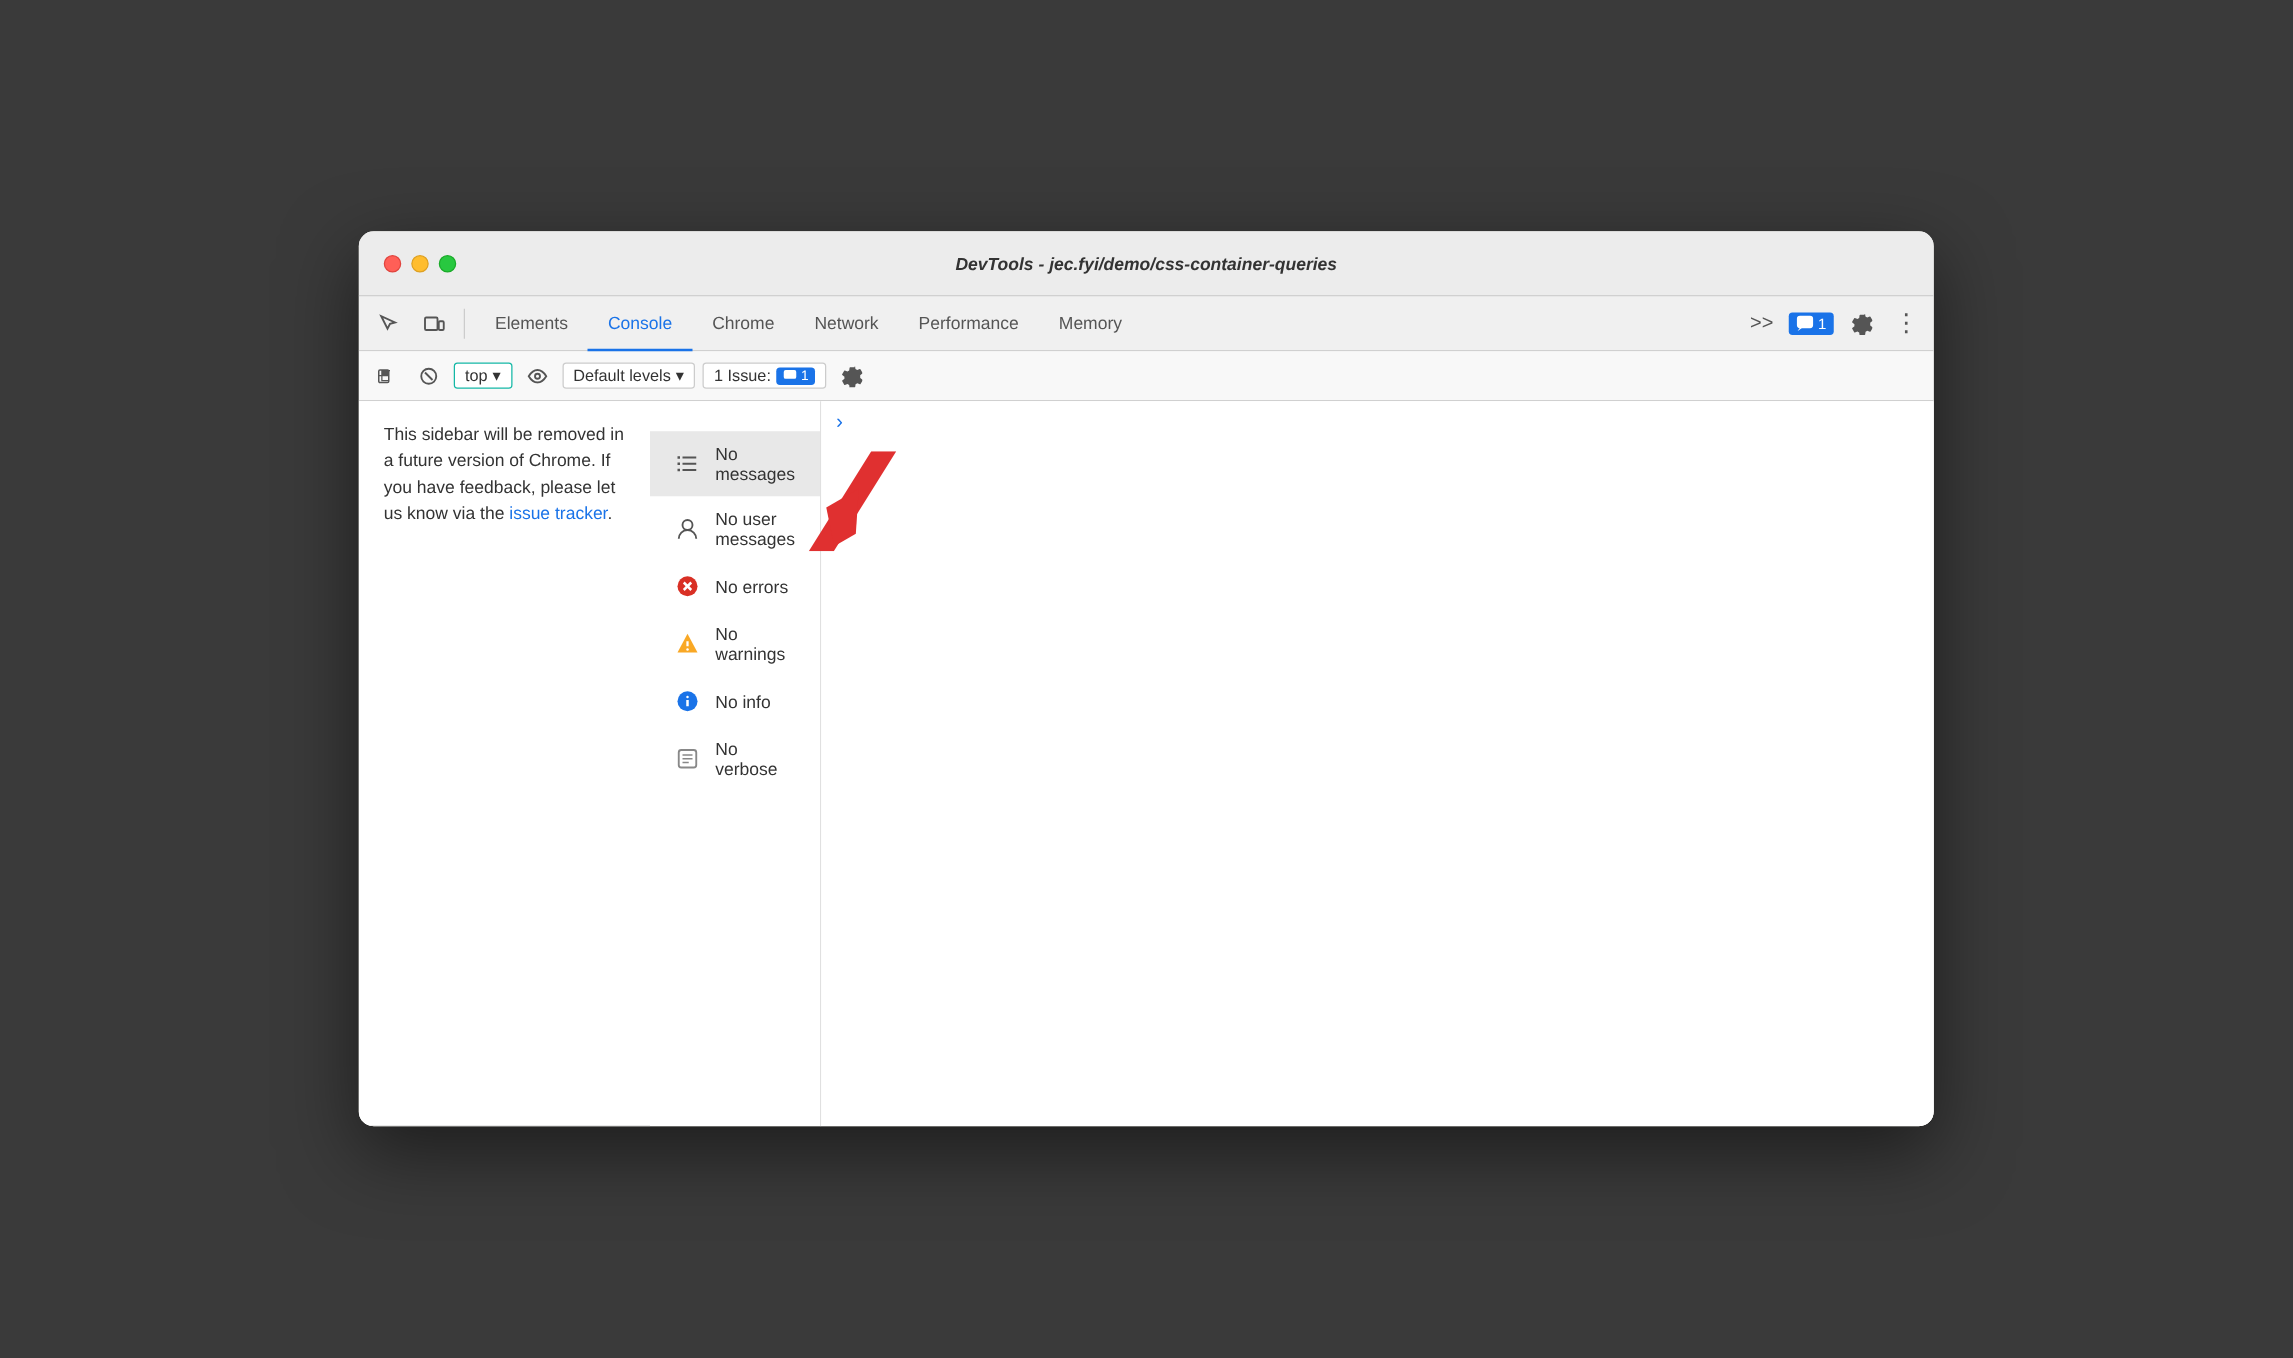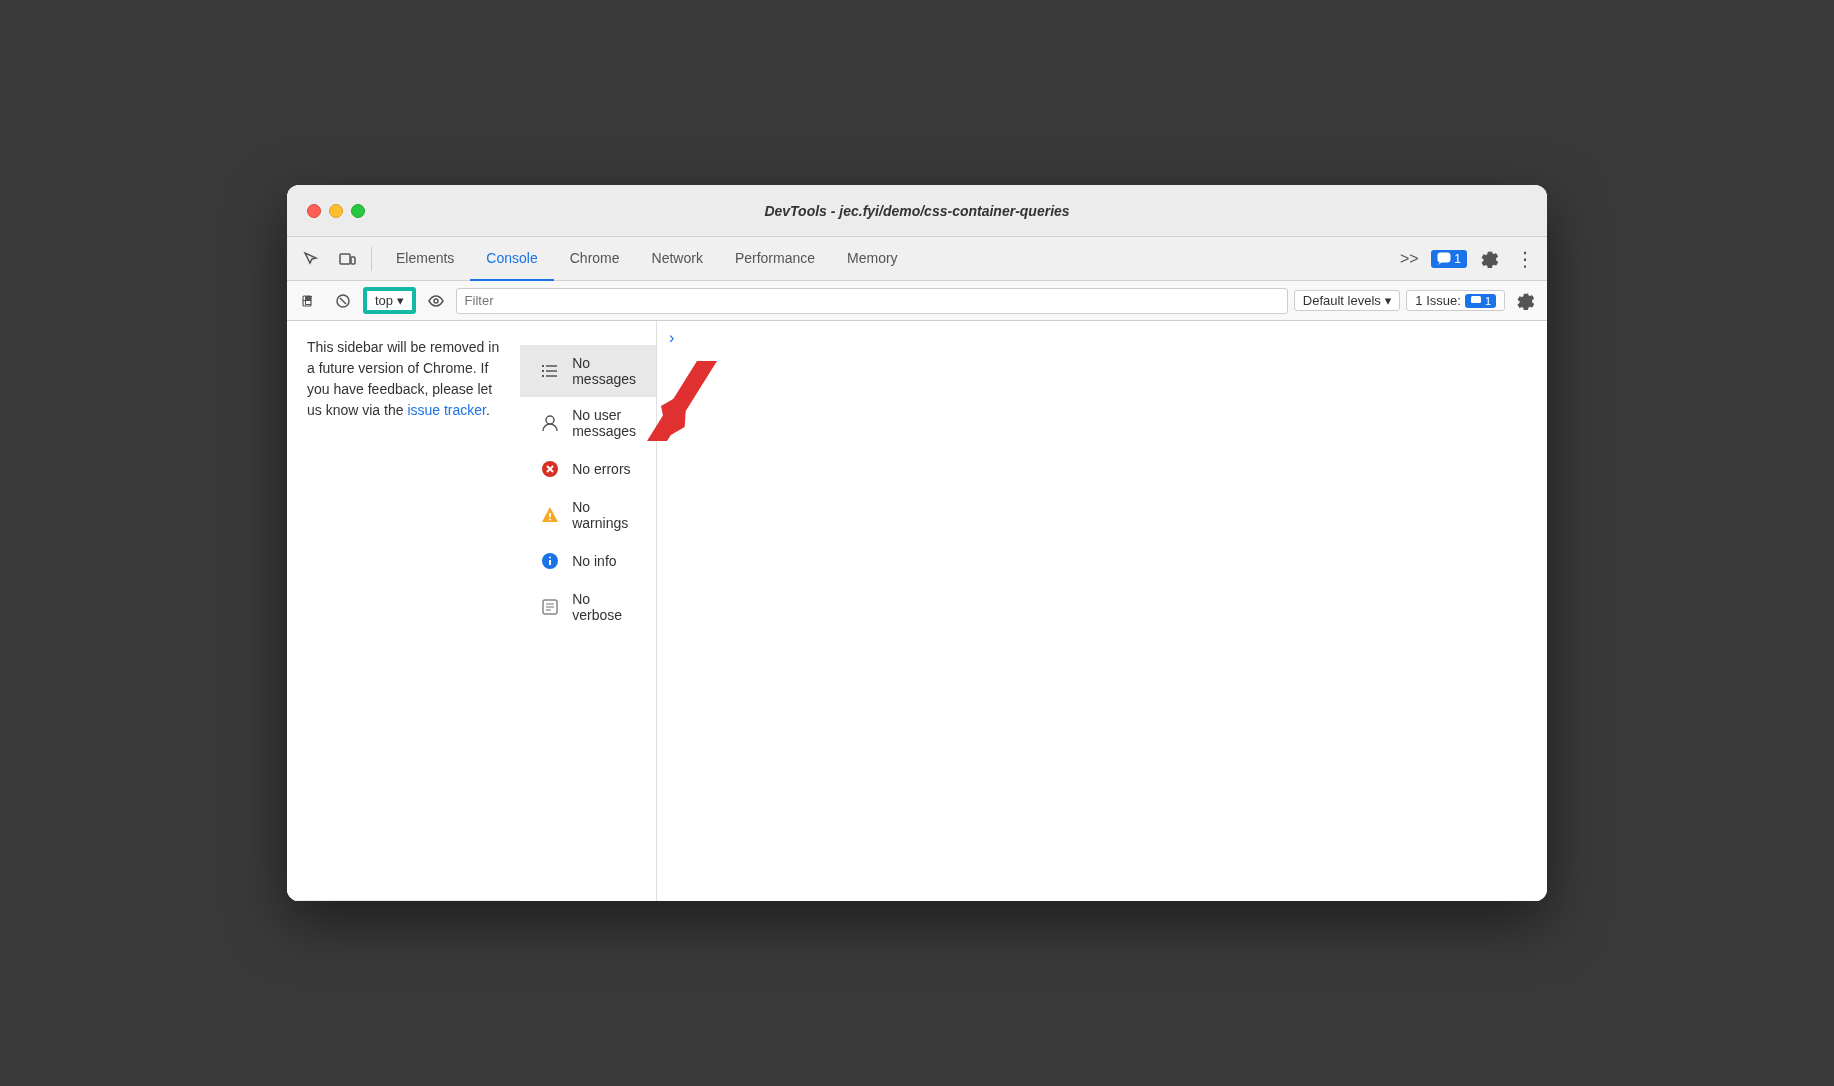--- a/index.html
+++ b/index.html
@@ -129,21 +129,21 @@
       justify-content: center;
       border-radius: 3px;
       color: #555;
       font-size: 14px;
     }
     .top-selector {
       display: flex;
       align-items: center;
       gap: 4px;
       padding: 2px 8px;
-      border: 4px solid #14b8a6;
+      border: 1px solid #14b8a6;
       border-radius: 3px;
       background: white;
       cursor: pointer;
       font-size: 13px;
       color: #333;
     }
     .filter-input {
       flex: 1;
       height: 26px;
       border: 1px solid #ccc;
@@ -339,21 +339,20 @@
     <div class="top-selector">
       <span>top</span>
       <span>▾</span>
     </div>
     <button class="console-tb-btn">
       <svg width="18" height="12" viewBox="0 0 18 12" fill="none">
         <path d="M9 1C5 1 2 6 2 6s3 5 7 5 7-5 7-5-3-5-7-5z" stroke="#555" stroke-width="1.5" fill="none"></path>
         <circle cx="9" cy="6" r="2" stroke="#555" stroke-width="1.5" fill="none"></circle>
       </svg>
     </button>
-    <input class="filter-input" type="text" placeholder="Filter" style="">
     <div class="default-levels">
       <span>Default levels</span>
       <span>▾</span>
     </div>
     <div class="issue-btn">
       <span>1 Issue:</span>
       <span style="display:inline-flex;align-items:center;gap:3px;background:#1a73e8;color:white;border-radius:3px;padding:1px 5px;font-size:11px;">
         <svg width="12" height="12" viewBox="0 0 12 12" fill="white">
           <rect x="1" y="1" width="10" height="7" rx="1.5" fill="white"></rect>
         </svg>

